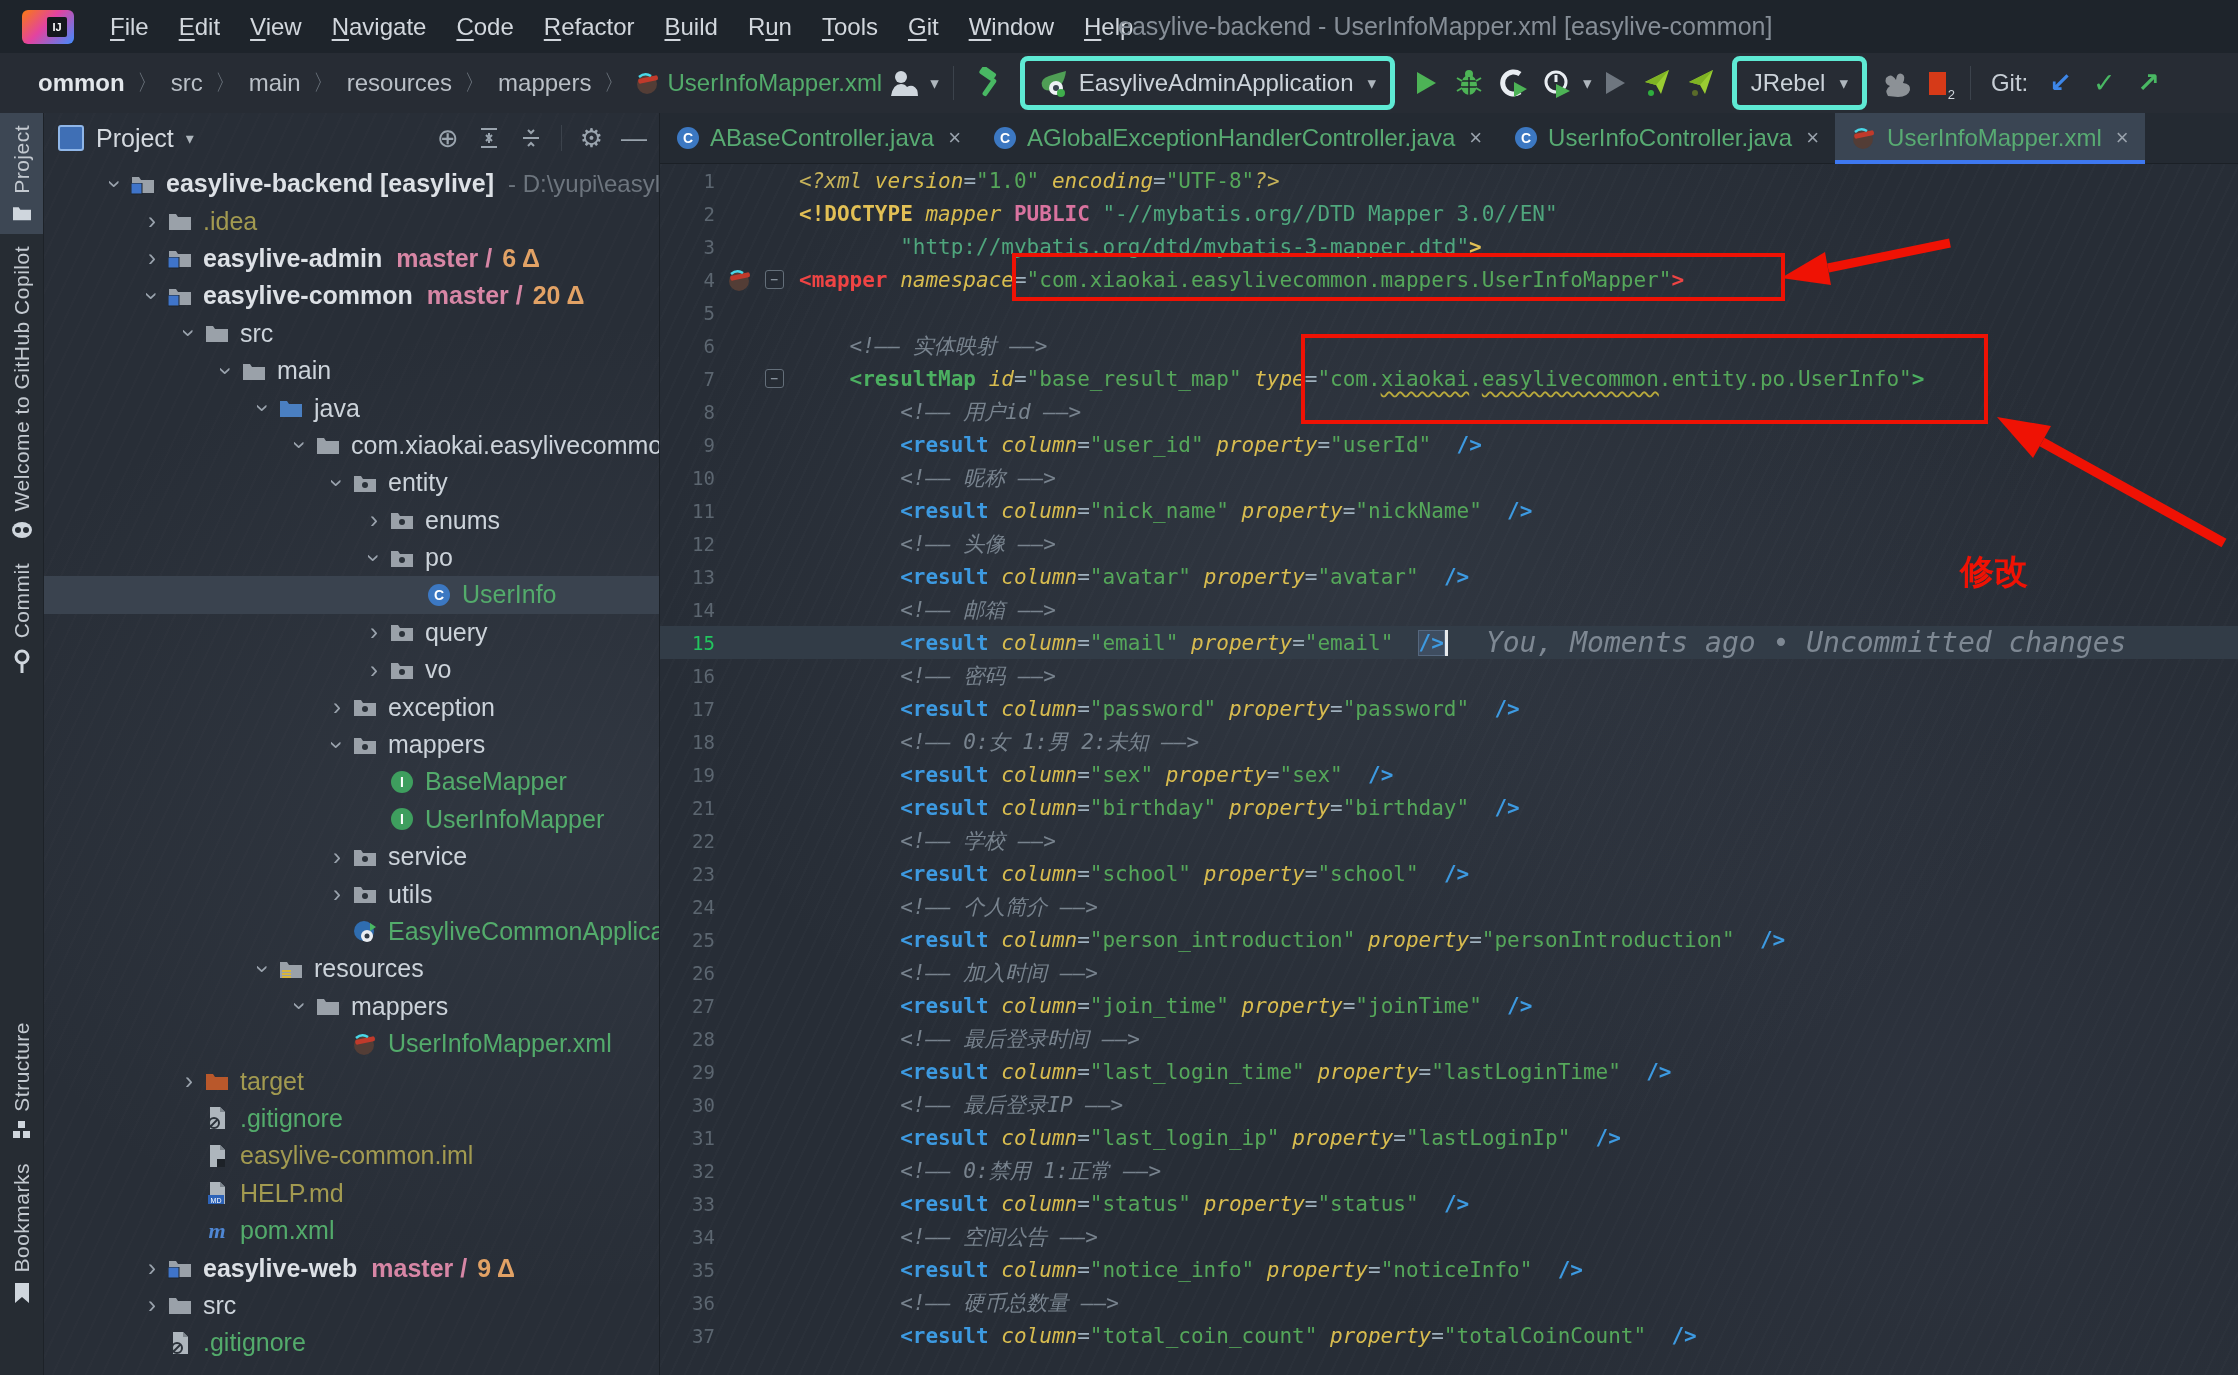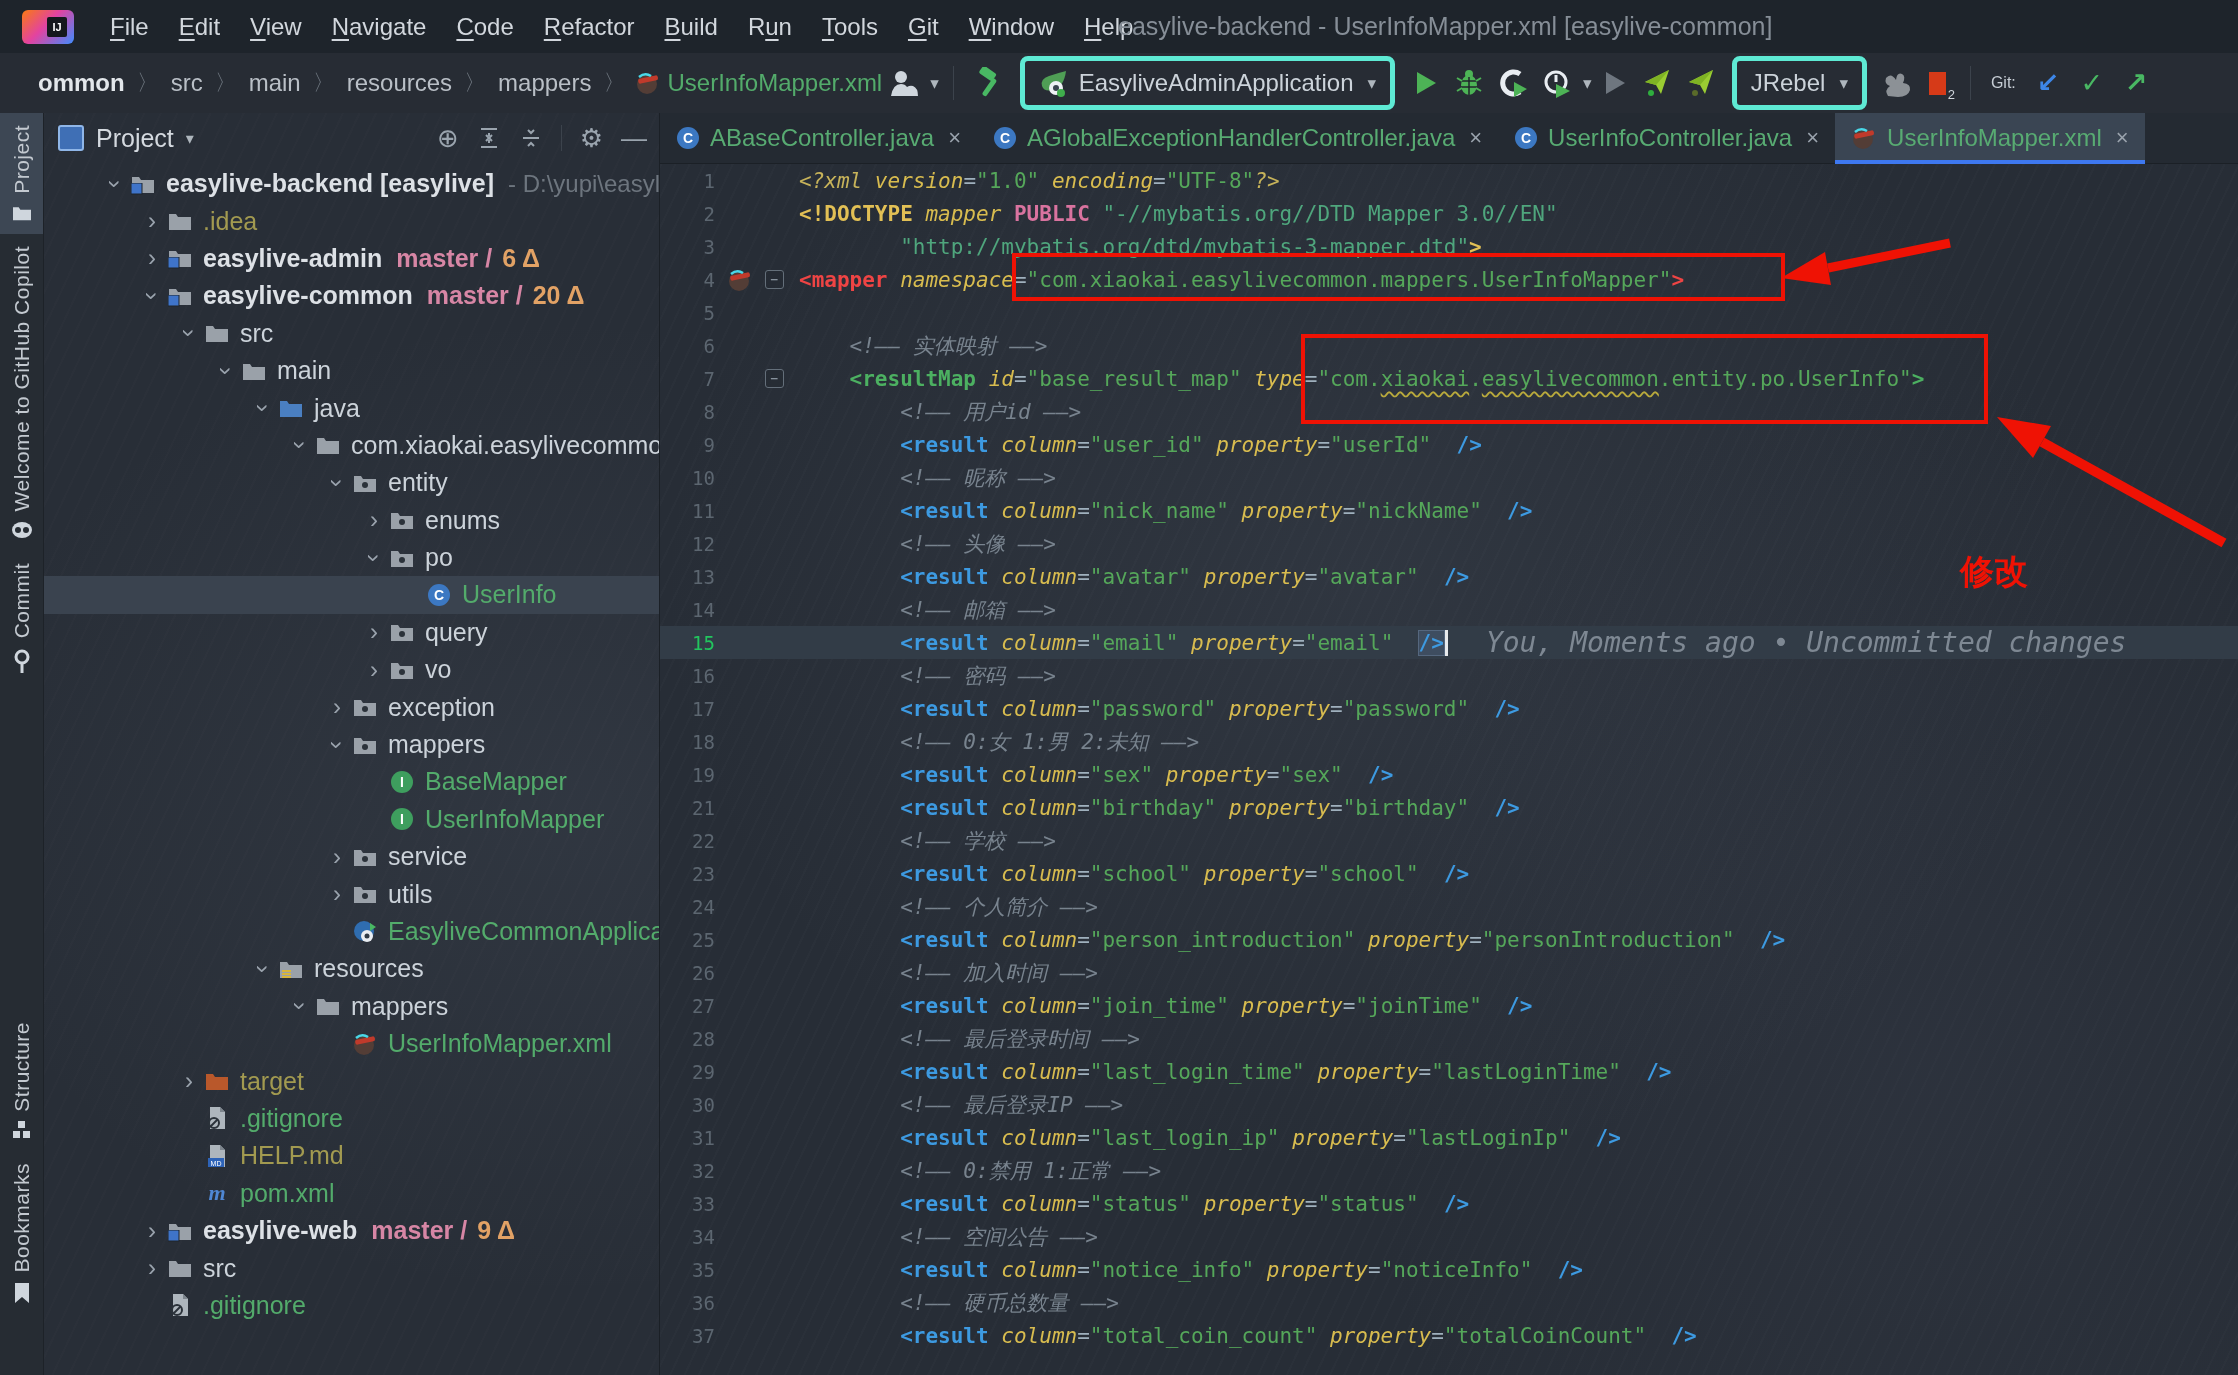--- a/index.html
+++ b/index.html
@@ -26,21 +26,21 @@
   .crumb{color:#b9bfc6;padding:2px 2px;}
   .crumb.mod{font-weight:bold;color:#e3e7eb;}
   .crumb-sep{color:#6d757e;margin:0 10px;font-size:22px;}
   .crumb-file{color:#53ab6b;margin-left:6px;}
   .tb-sep{width:1px;height:34px;background:#3c434c;margin:0 14px;}
   .tb-ic{display:inline-flex;align-items:center;justify-content:center;height:44px;min-width:40px;margin:0 2px;}
   .combo{display:flex;align-items:center;gap:10px;height:44px;border:5px solid #5eead4;border-radius:8px;
          padding:0 14px;margin:0 8px;font-size:24px;color:#ccd3da;}
   .caret{color:#aeb6bd;font-size:17px;margin-left:4px;}
   .uni{font-size:27px;font-weight:bold;}
-  .git-label{font-size:16px;color:#c6cdd4;margin:0 10px 0 6px;}
+  .git-label{font-size:24px;color:#c6cdd4;margin:0 10px 0 6px;}
   .red-badge{position:relative;width:17px;height:23px;background:#d63a18;margin:0 10px;}
   .red-badge b{position:absolute;right:-9px;bottom:-7px;color:#cfd5db;font-size:13px;font-weight:normal;}
   
   .workspace{position:absolute;left:0;top:113px;width:2238px;height:1262px;display:flex;}
   
   .stripe{width:43px;background:#262c33;border-right:1px solid #1d2228;display:flex;flex-direction:column;align-items:center;flex:none;}
   .stripe-group-top{display:flex;flex-direction:column;align-items:center;}
   .stripe-group-bottom{margin-top:auto;margin-bottom:60px;display:flex;flex-direction:column;align-items:center;}
   .stripe-item{display:flex;flex-direction:column;align-items:center;padding:12px 0;width:43px;color:#c3c9d0;}
   .stripe-item.active{background:#3d4754;}
@@ -600,20 +600,31 @@
               </svg>
             </span>
             <span class="tl green">.gitignore</span>
           </div>
           <div class="tree-row" style="padding-left: 130px;">
             <span class="chev"></span>
             <span class="ti">
               <svg width="22" height="24" viewBox="0 0 22 24">
                 <path d="M4 1 h10 l5 5 v17 h-15 z" fill="#aeb6bd"></path>
                 <path d="M14 1 l5 5 h-5 z" fill="#7d858d"></path>
+                <rect x="11" y="15" width="8" height="8" fill="#1d2228"></rect>
+              </svg>
+            </span>
+            <span class="tl olive">easylive-common.iml</span>
+          </div>
+          <div class="tree-row" style="padding-left: 130px;">
+            <span class="chev"></span>
+            <span class="ti">
+              <svg width="22" height="24" viewBox="0 0 22 24">
+                <path d="M4 1 h10 l5 5 v17 h-15 z" fill="#aeb6bd"></path>
+                <path d="M14 1 l5 5 h-5 z" fill="#7d858d"></path>
                 <rect x="2" y="14" width="16" height="9" fill="#2d63b8"></rect>
                 <text x="10" y="21.5" font-size="7" fill="#fff" text-anchor="middle" font-family="sans-serif">MD</text>
               </svg>
             </span>
             <span class="tl olive">HELP.md</span>
           </div>
           <div class="tree-row" style="padding-left: 130px;">
             <span class="chev"></span>
             <span class="ti">
               <svg width="24" height="24" viewBox="0 0 24 24">

